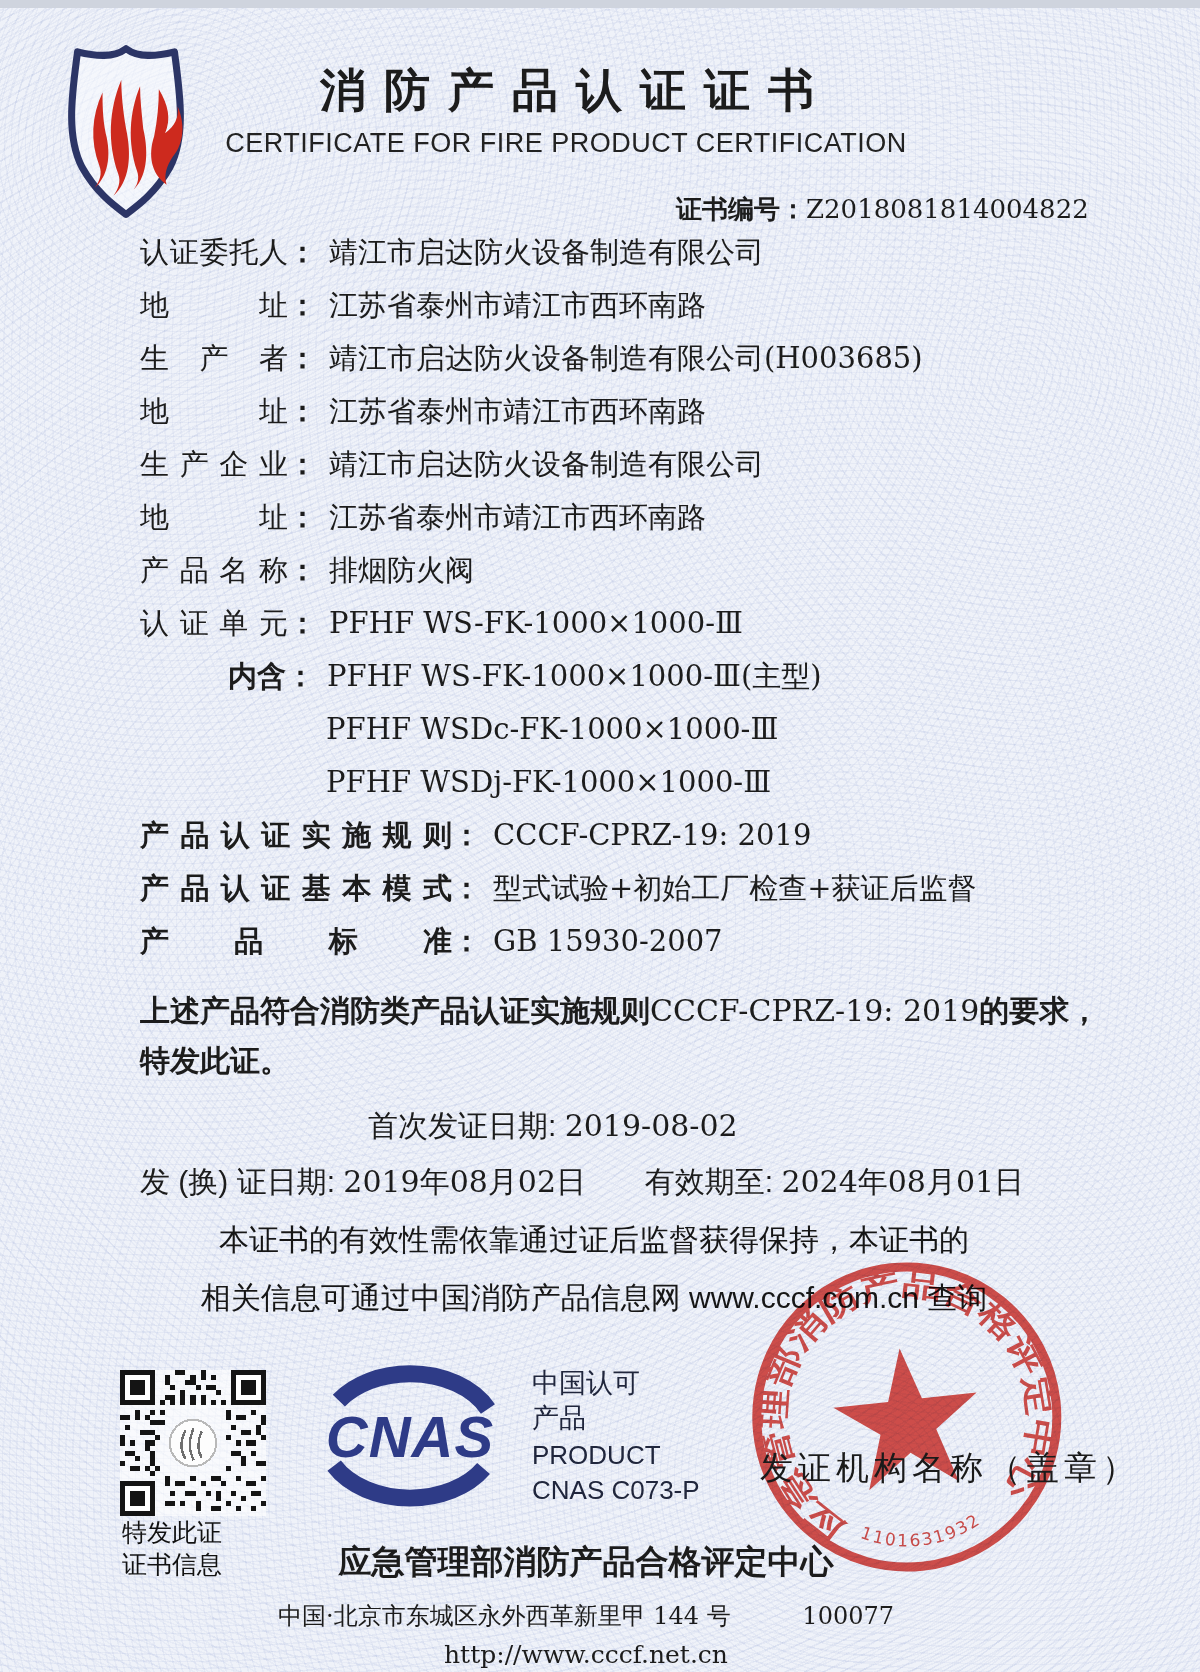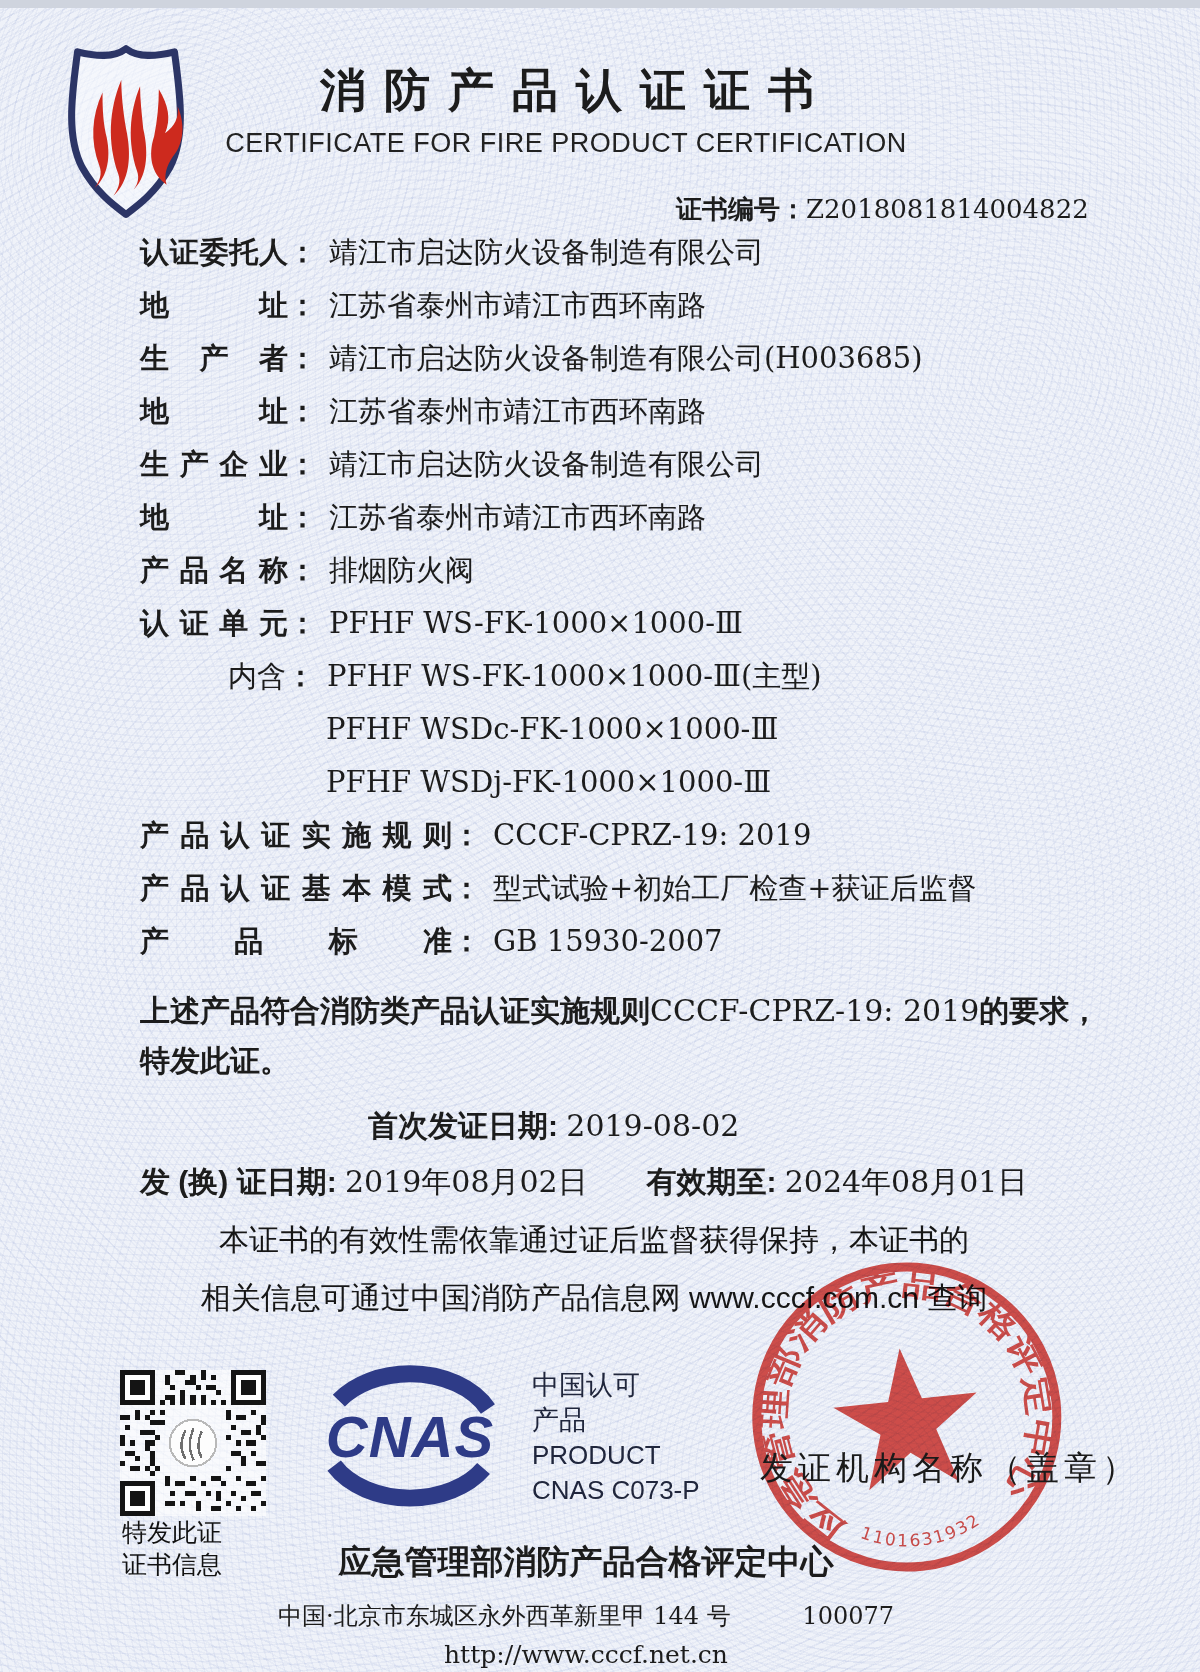--- a/index.html
+++ b/index.html
@@ -36,52 +36,52 @@
   }
   .certno{
     left:676px;top:184px;font-size:26px;
     font-family:"DejaVu Serif",serif;
   }
   .certno b{font-family:"Liberation Sans","DejaVu Sans",sans-serif;font-weight:bold;}
 
   
   .fields{left:140px;top:226px;width:990px;}
   .row{display:flex;align-items:baseline;height:53px;font-size:29px;line-height:36px;}
-  .lbl{flex:none;width:148px;font-weight:bold;text-align:justify;text-align-last:justify;}
+  .lbl{flex:none;width:148px;font-weight:normal;text-align:justify;text-align-last:justify;}
   .lbl-wide{flex:none;width:312px;font-weight:bold;text-align:justify;text-align-last:justify;}
   .colon{flex:none;font-weight:bold;margin-right:12px;}
   .val{font-family:"DejaVu Serif","Liberation Serif",serif;white-space:nowrap;}
   .row-contains{margin-left:88px;}
-  .row-contains .lbl-s{flex:none;font-weight:normal;}
+  .row-contains .lbl-s{flex:none;font-weight:bold;}
   .row-cont{margin-left:186px;}
   .statement{
     margin-top:10px;width:960px;
     font-size:30px;font-weight:bold;line-height:50px;
   }
   .statement .code{font-family:"DejaVu Serif","Liberation Serif",serif;font-weight:normal;}
 
   
   .dateFirst{left:368px;top:1098px;font-size:30px;}
   .dateRow{left:140px;top:1154px;font-size:30px;white-space:nowrap;}
-  .blbl{font-weight:bold;text-align:right;}
+  .blbl{font-weight:normal;text-align:right;}
   .dval{font-family:"DejaVu Serif","Liberation Serif",serif;}
   .gap{display:inline-block;width:42px;}
 
   
   .notice{left:0;width:1188px;text-align:center;font-size:30px;color:#161616;}
   .n1{top:1212px;}
   .n2{top:1270px;}
   .notice .url{font-family:"Liberation Sans",sans-serif;}
 
   
   .qr{left:120px;top:1362px;}
   .qrcap{left:122px;top:1508px;font-size:25px;line-height:32px;color:#111;}
   .cnas{left:304px;top:1352px;}
   .acc{left:532px;top:1360px;font-size:26px;line-height:35px;color:#20263c;}
-  .acc .cn{font-size:27px;}
+  .acc .cn{font-size:27px;font-family:Liberation Mono, monospace;}
   .seal{left:742px;top:1244px;transform:rotate(-6deg);opacity:.92;mix-blend-mode:multiply;z-index:2;}
   .sealOverlay{
     left:760px;top:1438px;z-index:3;
     font-size:33px;letter-spacing:5px;color:#1a1a1a;
     font-family:"Liberation Serif","DejaVu Serif",serif;
   }
   .org{left:0;top:1532px;width:1200px;text-align:center;font-size:33px;font-weight:bold;transform:translateX(-14px);}
   .addr{left:0;top:1592px;width:1200px;text-align:center;font-size:24px;font-family:"DejaVu Serif",serif;transform:translateX(-14px);}
   .addr .post{display:inline-block;margin-left:64px;text-align:right;}
   .site{left:0;top:1632px;width:1200px;text-align:center;font-size:25px;font-family:"DejaVu Serif",serif;transform:translateX(-14px);}

